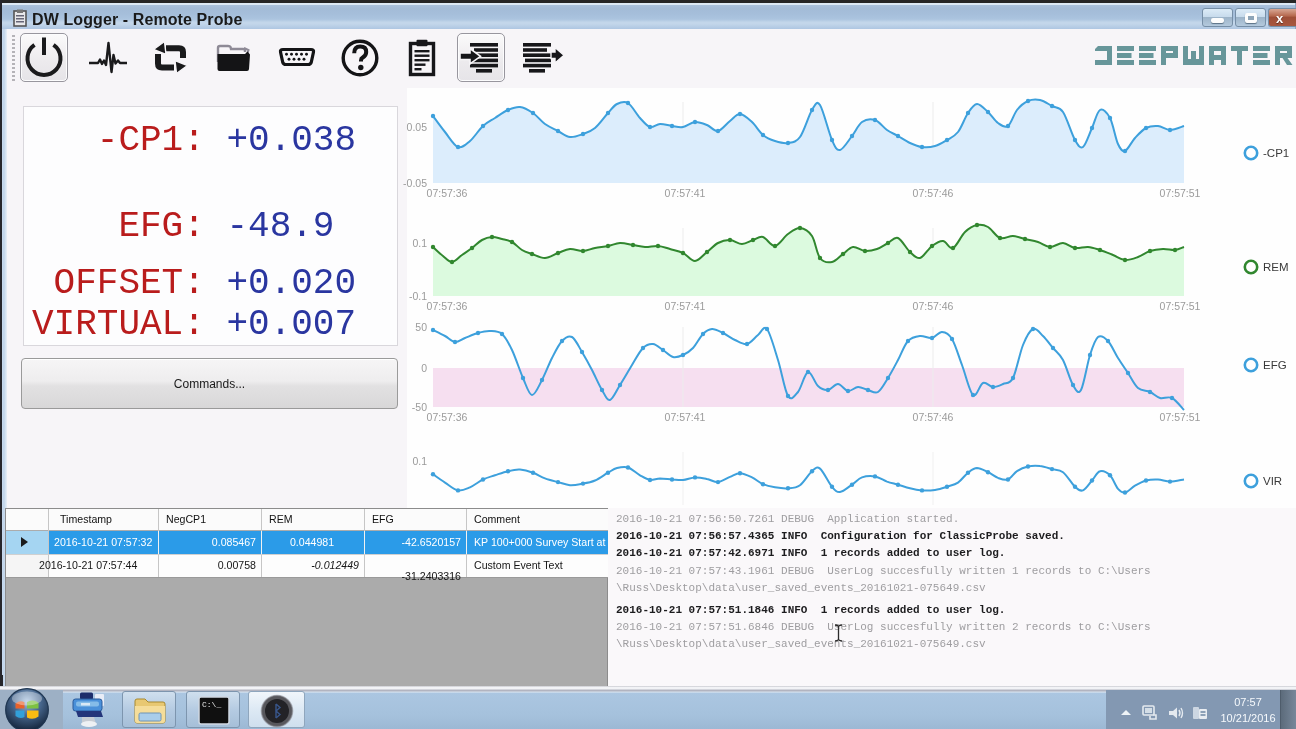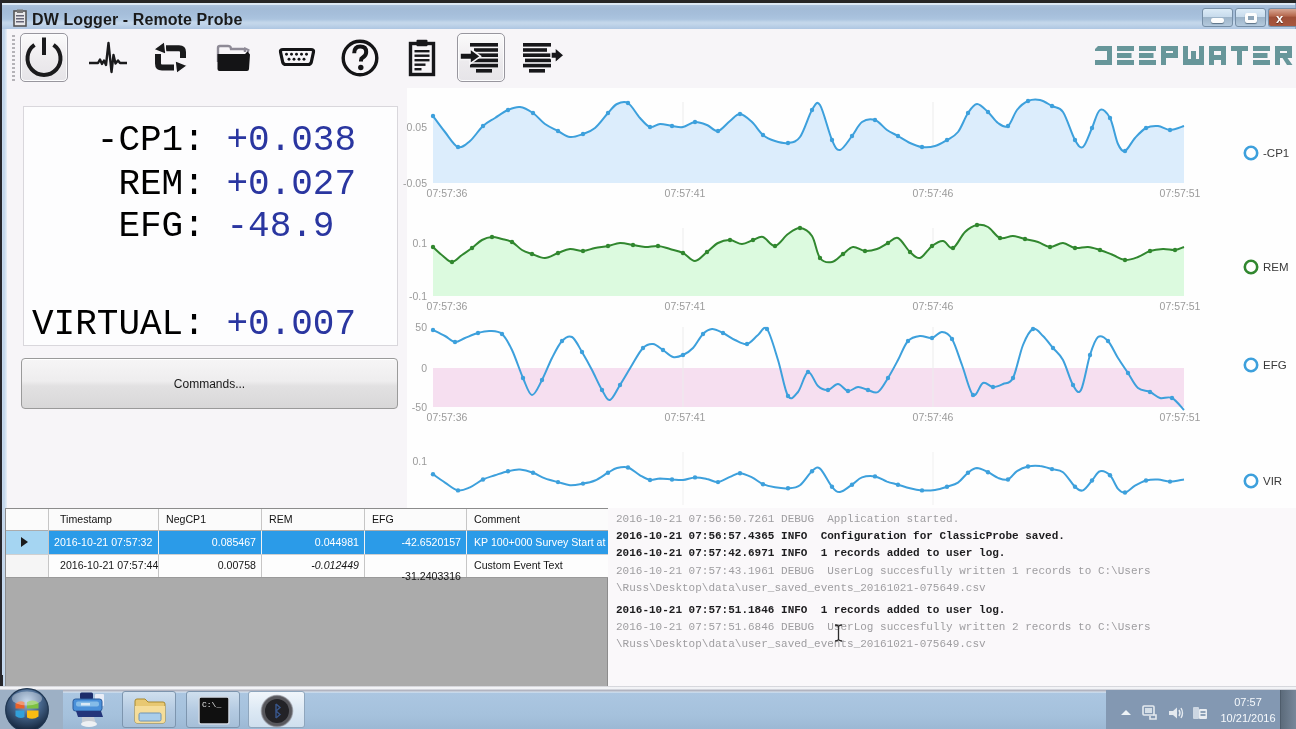--- a/index.html
+++ b/index.html
@@ -30,21 +30,21 @@
 .tbtn{position:absolute;top:4px;width:48px;height:49px;display:flex;align-items:center;justify-content:center;}
 .tbtn.checked{background:linear-gradient(180deg,#fbfafb 0%,#eceaed 60%,#e6e4e8 100%);border:1px solid #98969e;border-radius:5px;box-shadow:inset 0 0 0 1px #fcfcfd;}
 #logo{position:absolute;left:1088px;top:17px;width:200px;height:19px;}
 
 #client{position:absolute;left:7px;top:88px;width:1289px;height:598px;background:#f7f5f8;}
 #chartbg{position:absolute;left:400px;top:0px;width:889px;height:420px;background:#fefefe;}
 #chartsvg{position:absolute;left:0;top:0;}
 
 #readpanel{position:absolute;left:16px;top:18px;width:375px;height:240px;background:#fdfdfe;border:1px solid #d9d7dc;}
 .rline{position:absolute;left:8px;width:100%;white-space:pre;font-family:"Liberation Mono",monospace;font-size:36px;line-height:40px;}
-.rlbl{color:#000000;}
+.rlbl{color:#b91c1c;}
 .rval{color:#2a36a0;}
 #commands{position:absolute;left:14px;top:270px;width:377px;height:51px;border:1px solid #9a9a9a;border-radius:4px;
  background:linear-gradient(180deg,#f6f5f6 0%,#eeedee 45%,#e2e1e2 55%,#d8d7d8 100%);box-shadow:inset 0 1px 0 #fff;}
 #commands span{position:absolute;left:0;top:18px;width:100%;text-align:center;font-size:12px;color:#1a1a1a;}
 
 #grid{position:absolute;left:-2px;top:420px;width:603px;height:178px;background:#ababab;border:1px solid #8c8c8c;border-bottom:none;font-size:10.6px;}
 .gcell{position:absolute;overflow:hidden;white-space:nowrap;}
 
 #log{position:absolute;left:601px;top:420px;width:688px;height:178px;background:#faf8fa;
  font-family:"Liberation Mono",monospace;font-size:11px;line-height:17.2px;white-space:pre;color:#9e9da0;padding:3px 0 0 8px;}
@@ -377,22 +377,22 @@
         <circle cx="1110.0" cy="475.3" r="2.2" fill="#3da0dc"></circle>
         <circle cx="1125.0" cy="492.5" r="2.2" fill="#3da0dc"></circle>
         <circle cx="1146.0" cy="480.5" r="2.2" fill="#3da0dc"></circle>
         <circle cx="1170.0" cy="481.6" r="2.2" fill="#3da0dc"></circle>
         <text x="427" y="465" font-size="10.5" fill="#9b9b9b" text-anchor="end">0.1</text>
         <circle cx="1251" cy="481" r="6.2" fill="#fff" stroke="#3da0dc" stroke-width="2.6"></circle>
         <text x="1263" y="485" font-size="11.5" fill="#3a3a3a">VIR</text>
       </svg>
   <div id="readpanel">
         <div class="rline" style="top:14px;"><span class="rlbl">   -CP1:</span><span class="rval"> +0.038</span></div>
-        <div class="rline" style="top:58px;"><span class="rlbl">    REM:</span><span class="rval"> +0.027</span></div>
         <div class="rline" style="top:100px;"><span class="rlbl">    EFG:</span><span class="rval"> -48.9</span></div>
+        <div class="rline" style="top:157px;"><span class="rlbl"> OFFSET:</span><span class="rval"> +0.020</span></div>
         <div class="rline" style="top:198px;"><span class="rlbl">VIRTUAL:</span><span class="rval"> +0.007</span></div>
       </div>
   <div id="commands">
         <span>Commands...</span>
       </div>
   <div id="grid">
         <div style="position:absolute;left:0;top:0;width:603px;height:22px;background:#fbfbfb;border-bottom:1px solid #acacac;"></div>
         <div class="gcell" style="left:54px;top:4px;width:96px;color:#111;">Timestamp</div>
         <div class="gcell" style="left:160px;top:4px;width:93px;color:#111;">NegCP1</div>
         <div class="gcell" style="left:263px;top:4px;width:93px;color:#111;">REM</div>
@@ -409,24 +409,24 @@
         <div style="position:absolute;left:358px;top:0;width:1px;height:68px;background:#c6c6c6;"></div>
         <div style="position:absolute;left:460px;top:0;width:1px;height:68px;background:#c6c6c6;"></div>
         <div style="position:absolute;left:152px;top:22px;width:1px;height:23px;background:rgba(255,255,255,0.75);"></div>
         <div style="position:absolute;left:255px;top:22px;width:1px;height:23px;background:rgba(255,255,255,0.75);"></div>
         <div style="position:absolute;left:358px;top:22px;width:1px;height:23px;background:rgba(255,255,255,0.75);"></div>
         <div style="position:absolute;left:460px;top:22px;width:1px;height:23px;background:rgba(255,255,255,0.75);"></div>
         <div style="position:absolute;left:0;top:45px;width:603px;height:1px;background:#d0d0d0;"></div>
         <div style="position:absolute;left:0;top:68px;width:603px;height:1px;background:#9a9a9a;"></div>
         <div class="gcell" style="left:48px;top:27px;width:102px;color:#ffffff;">2016-10-21 07:57:32</div>
         <div class="gcell" style="left:156px;top:27px;width:94px;color:#ffffff;text-align:right;">0.085467</div>
-        <div class="gcell" style="left:259px;top:27px;width:94px;color:#ffffff;text-align:right;">0.044981</div>
+        <div class="gcell" style="left:259px;top:27px;width:94px;color:#ffffff;text-align:center;">0.044981</div>
         <div class="gcell" style="left:362px;top:27px;width:93px;color:#ffffff;text-align:right;">-42.6520157</div>
         <div class="gcell" style="left:468px;top:27px;width:135px;color:#ffffff;">KP 100+000 Survey Start at Fi</div>
-        <div class="gcell" style="left:54px;top:50px;width:102px;color:#161616;">2016-10-21 07:57:44</div>
+        <div class="gcell" style="left:33px;top:50px;width:102px;color:#161616;">2016-10-21 07:57:44</div>
         <div class="gcell" style="left:156px;top:50px;width:94px;color:#161616;text-align:right;">0.00758</div>
         <div class="gcell" style="left:259px;top:50px;width:94px;color:#161616;text-align:right;font-style:italic;">-0.012449</div>
         <div class="gcell" style="left:362px;top:50px;width:93px;color:#161616;text-align:right;margin-top:11px;">-31.2403316</div>
         <div class="gcell" style="left:468px;top:50px;width:135px;color:#161616;">Custom Event Text</div>
       </div>
   <div id="log"><div><span>2016-10-21 07:56:50.7261 DEBUG  Application started.</span>
 <b>2016-10-21 07:56:57.4365 INFO  Configuration for ClassicProbe saved.</b>
 <b>2016-10-21 07:57:42.6971 INFO  1 records added to user log.</b>
 <span>2016-10-21 07:57:43.1961 DEBUG  UserLog succesfully written 1 records to C:\Users
 \Russ\Desktop\data\user_saved_events_20161021-075649.csv</span></div><div style="margin-top:5px;"><b>2016-10-21 07:57:51.1846 INFO  1 records added to user log.</b>

